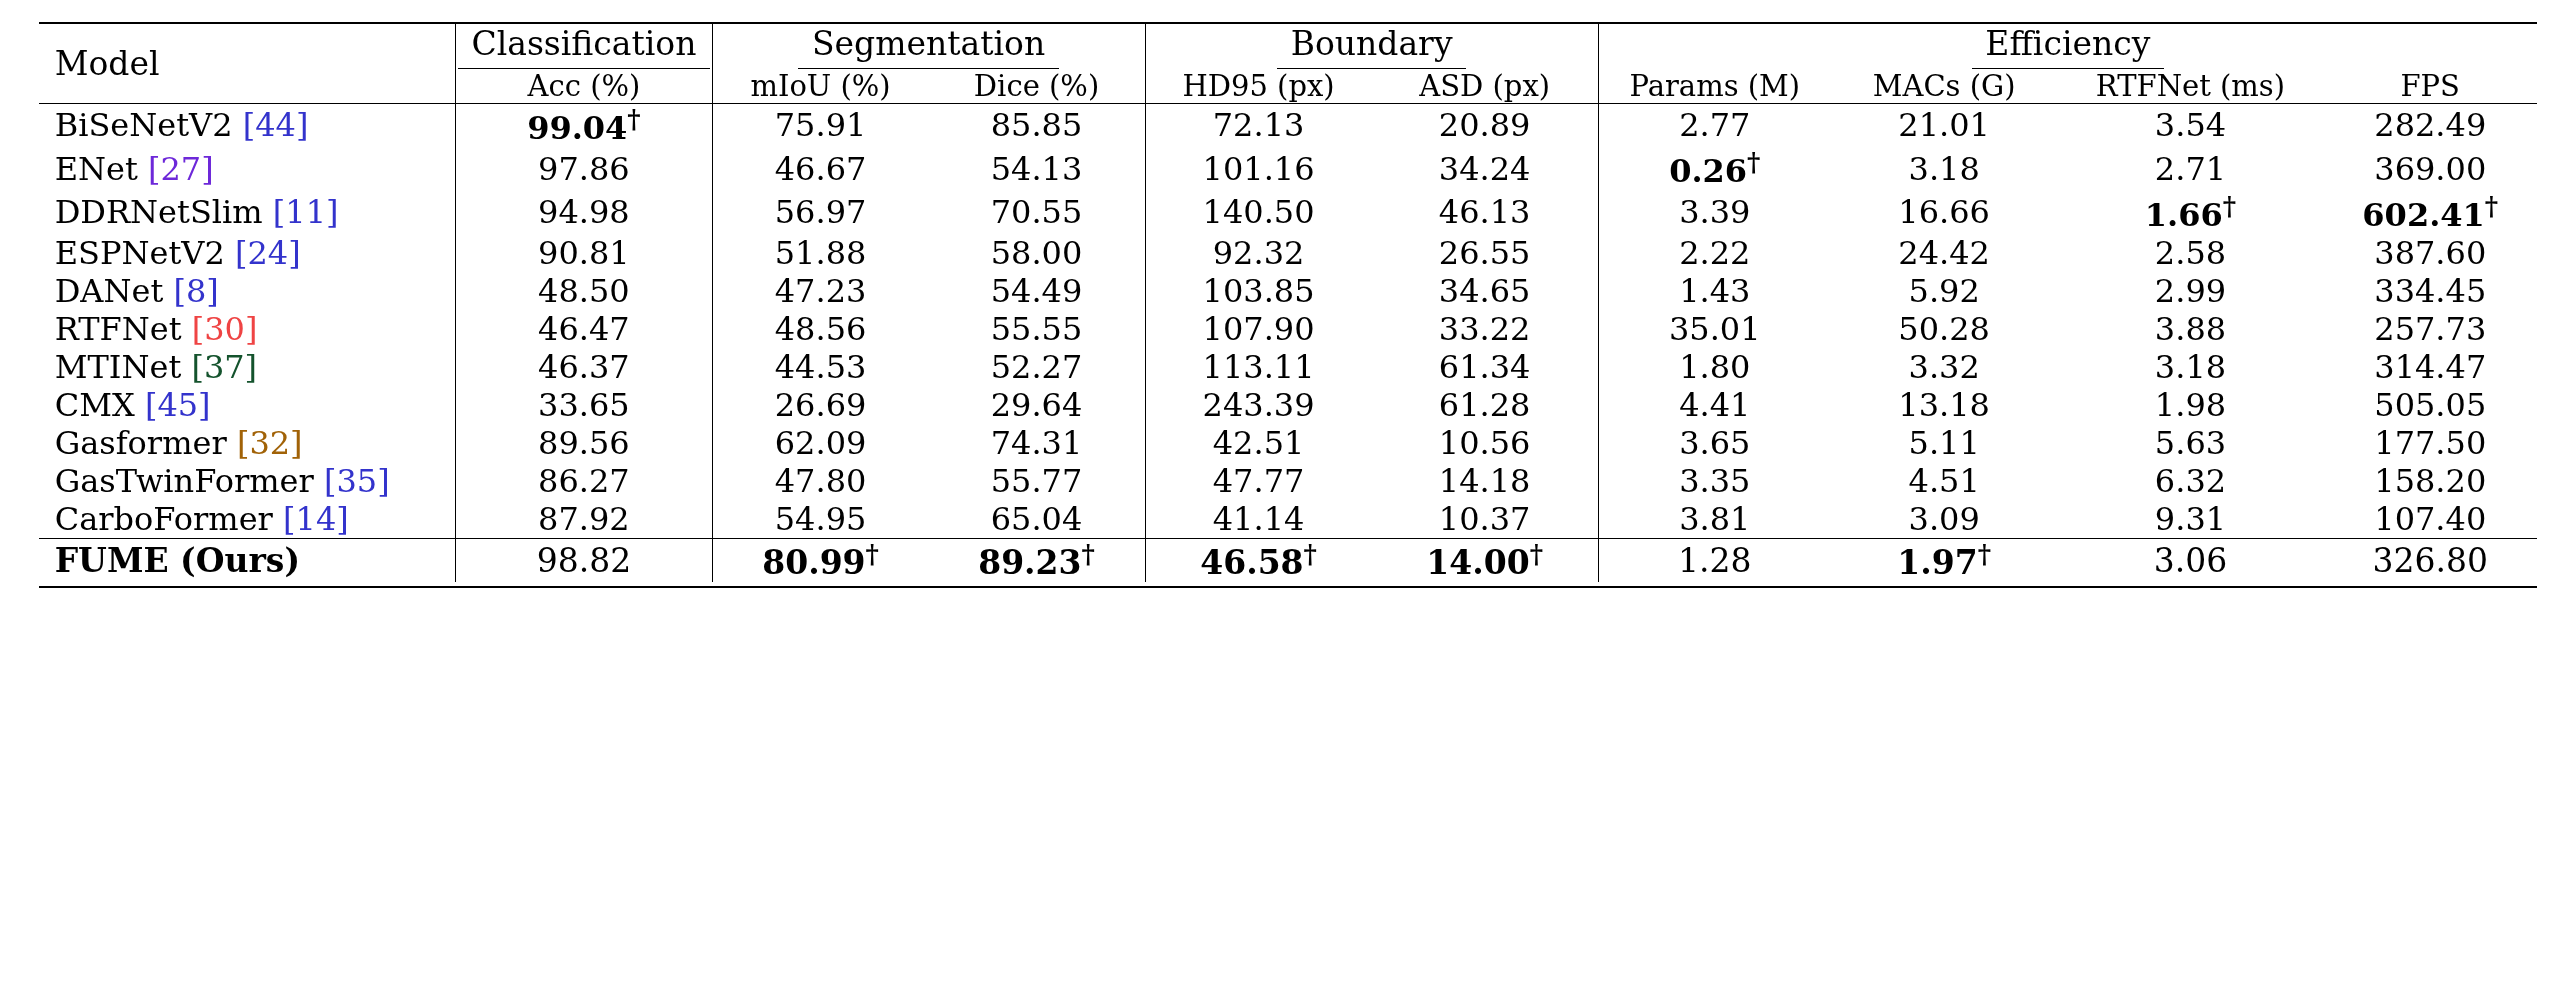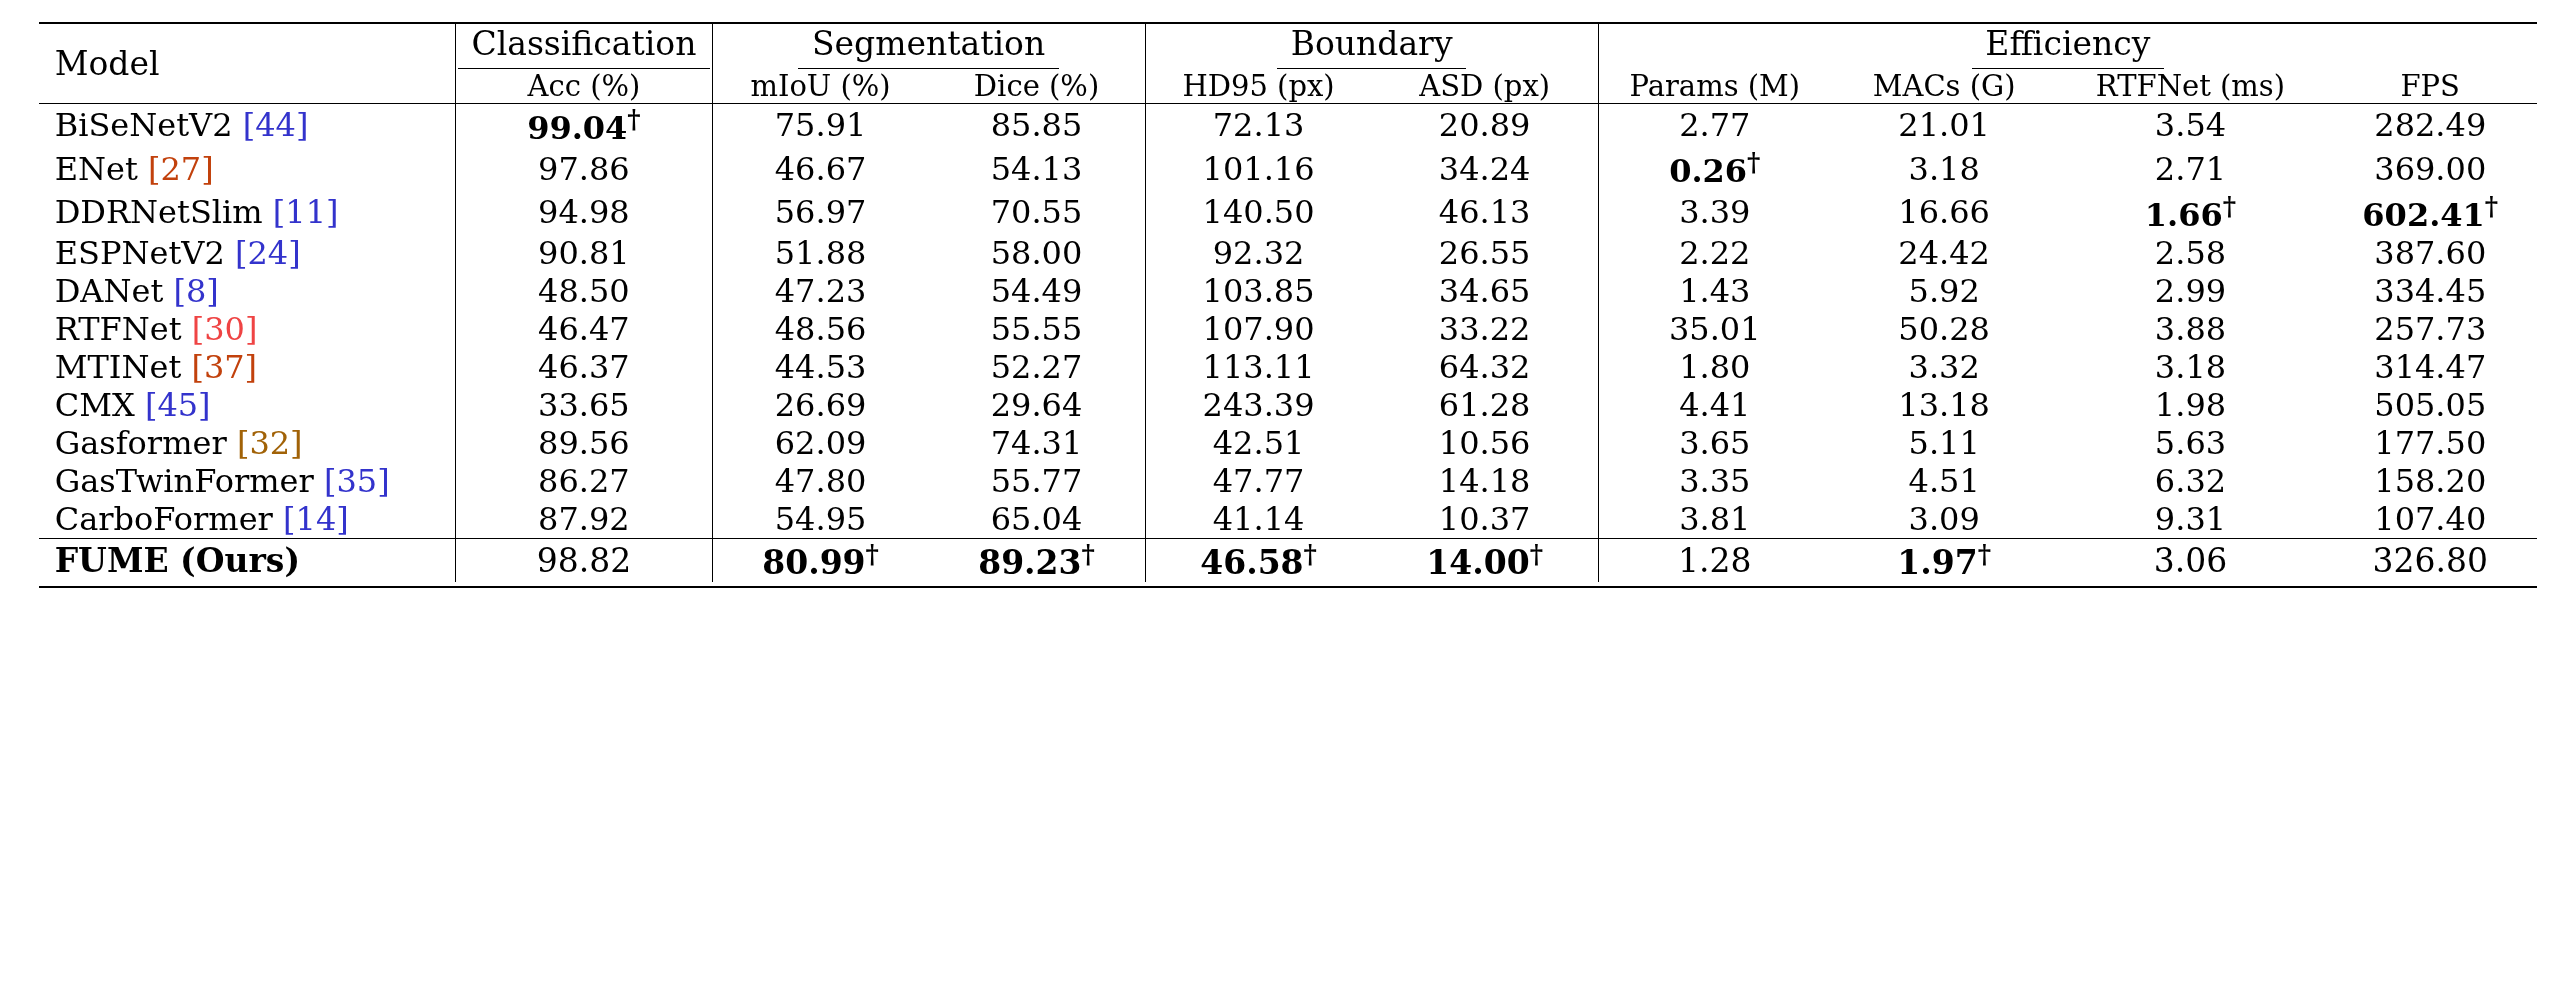--- a/index.html
+++ b/index.html
@@ -123,21 +123,21 @@
           <td class="vline"><span>75.91</span></td>
           <td><span>85.85</span></td>
           <td class="vline"><span>72.13</span></td>
           <td><span>20.89</span></td>
           <td class="vline"><span>2.77</span></td>
           <td><span>21.01</span></td>
           <td><span>3.54</span></td>
           <td><span>282.49</span></td>
         </tr>
         <tr class="body-row">
-          <td class="name"><span>ENet</span> <span class="cite" style="color: #c2410c;">[27]</span></td>
+          <td class="name"><span>ENet</span> <span class="cite" style="color: #6d28d9;">[27]</span></td>
           <td class="vline"><span>97.86</span></td>
           <td class="vline"><span>46.67</span></td>
           <td><span>54.13</span></td>
           <td class="vline"><span>101.16</span></td>
           <td><span>34.24</span></td>
           <td class="vline"><span class="bold">0.26</span><span class="dagsup bold">†</span></td>
           <td><span>3.18</span></td>
           <td><span>2.71</span></td>
           <td><span>369.00</span></td>
         </tr>
@@ -183,26 +183,26 @@
           <td class="vline"><span>48.56</span></td>
           <td><span>55.55</span></td>
           <td class="vline"><span>107.90</span></td>
           <td><span>33.22</span></td>
           <td class="vline"><span>35.01</span></td>
           <td><span>50.28</span></td>
           <td><span>3.88</span></td>
           <td><span>257.73</span></td>
         </tr>
         <tr class="body-row">
-          <td class="name"><span>MTINet</span> <span class="cite" style="color: #c2410c;">[37]</span></td>
+          <td class="name"><span>MTINet</span> <span class="cite" style="color: #14532d;">[37]</span></td>
           <td class="vline"><span>46.37</span></td>
           <td class="vline"><span>44.53</span></td>
           <td><span>52.27</span></td>
           <td class="vline"><span>113.11</span></td>
-          <td><span>64.32</span></td>
+          <td><span>61.34</span></td>
           <td class="vline"><span>1.80</span></td>
           <td><span>3.32</span></td>
           <td><span>3.18</span></td>
           <td><span>314.47</span></td>
         </tr>
         <tr class="body-row">
           <td class="name"><span>CMX</span> <span class="cite" style="color: rgb(51, 51, 204);">[45]</span></td>
           <td class="vline"><span>33.65</span></td>
           <td class="vline"><span>26.69</span></td>
           <td><span>29.64</span></td>

